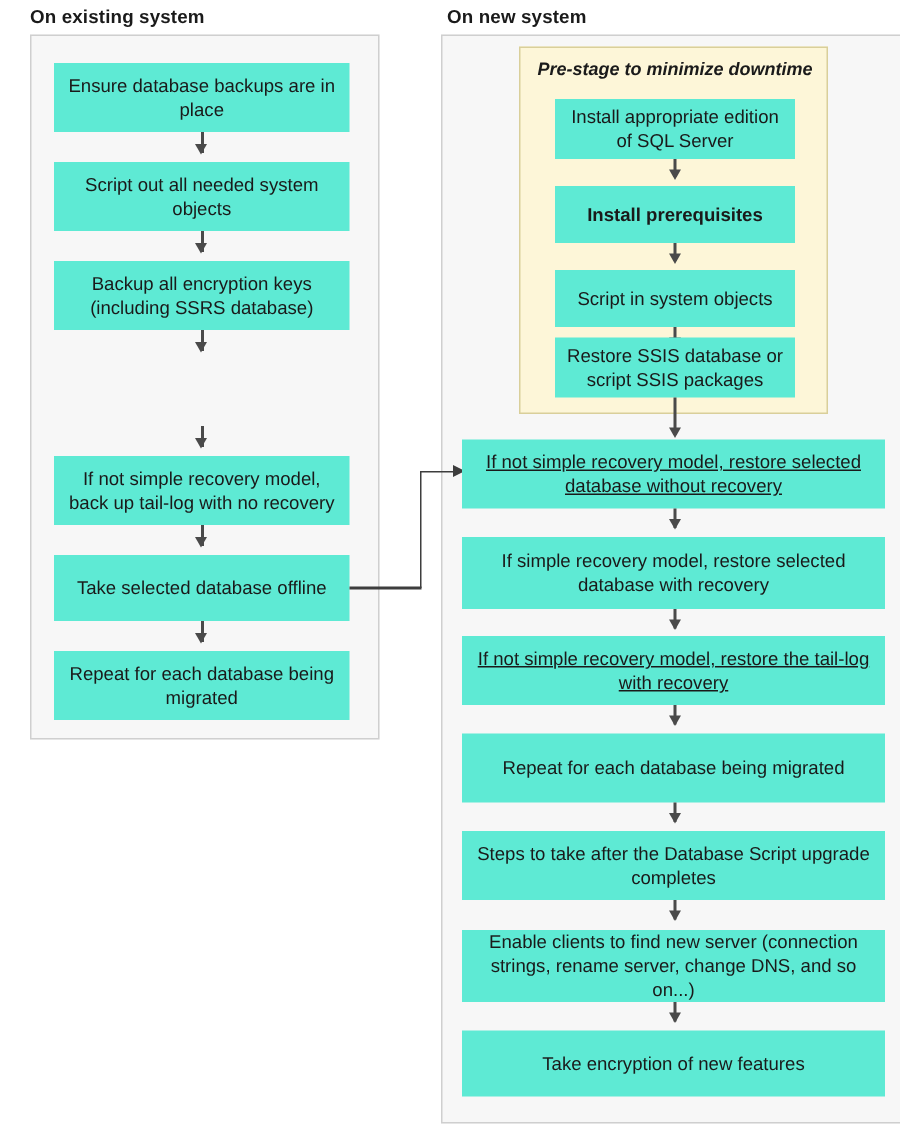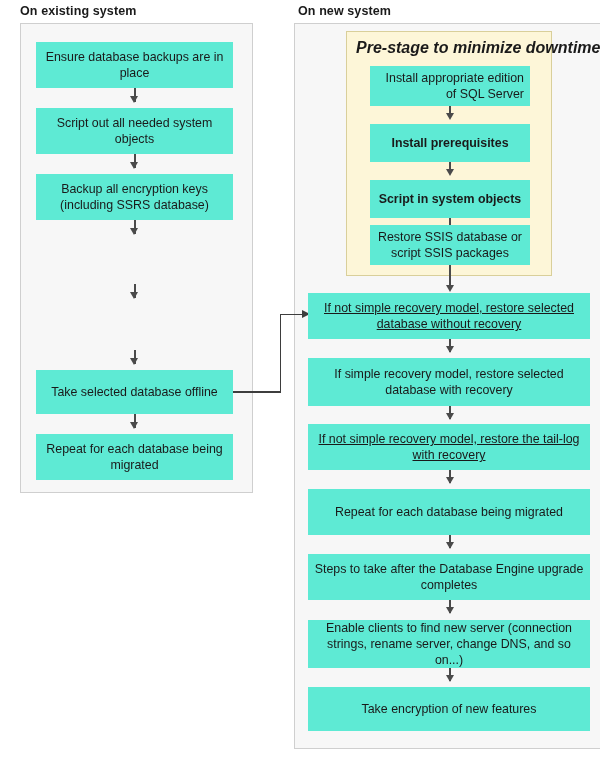--- a/index.html
+++ b/index.html
@@ -55,21 +55,21 @@
     background: #fdf6d8;
     border: 1px solid #d9cf9a;
     box-sizing: border-box;
   }
   #prestage-title {
     position: absolute;
     left: 344px;
     top: 39px;
     width: 188px;
     text-align: center;
-    font-size: 16px;
+    font-size: 12px;
     font-style: italic;
     font-weight: bold;
     color: #1a1a1a;
     white-space: nowrap;
   }
 
   
   .node {
     position: absolute;
     background: #5eead4;
@@ -133,45 +133,46 @@
   <div class="arrow-v" style="left:121.5px; top:154px; height:14px;"></div>
   <div class="arrow-head-down" style="left:118px; top:162px;"></div>
 
   <div class="node" style="left:24px; top:174px; width:197px; height:46px;">Backup all encryption keys (including SSRS database)</div>
   <div class="arrow-v" style="left:121.5px; top:220px; height:14px;"></div>
   <div class="arrow-head-down" style="left:118px; top:228px;"></div>
 
   <div class="arrow-v" style="left:121.5px; top:284px; height:14px;"></div>
   <div class="arrow-head-down" style="left:118px; top:292px;"></div>
 
+  <div class="node" style="left:24px; top:304px; width:197px; height:46px;">If not simple recovery model, back up tail-log with no recovery</div>
   <div class="arrow-v" style="left:121.5px; top:350px; height:14px;"></div>
   <div class="arrow-head-down" style="left:118px; top:358px;"></div>
 
   <div class="node" style="left:24px; top:370px; width:197px; height:44px;">Take selected database offline</div>
   <div class="arrow-v" style="left:121.5px; top:414px; height:14px;"></div>
   <div class="arrow-head-down" style="left:118px; top:422px;"></div>
 
   <div class="node" style="left:24px; top:434px; width:197px; height:46px;">Repeat for each database being migrated</div>
 
   <div class="elbow-seg" style="left:221px; top:391px; width:48px; height:1.6px;"></div>
 
   <div class="elbow-seg" style="left:267.5px; top:314px; width:1.6px; height:78px;"></div>
 
   <div class="elbow-seg" style="left:267.5px; top:313.5px; width:24px; height:1.6px;"></div>
   <div class="arrow-head-right" style="left:290px; top:310px;"></div>
 
-  <div class="node" style="left:358px; top:66px; width:160px; height:40px;text-align:right;">Install appropriate edition of SQL Server</div>
+  <div class="node" style="left:358px; top:66px; width:160px; height:40px;">Install appropriate edition of SQL Server</div>
   <div class="arrow-v" style="left:437px; top:106px; height:12px;"></div>
   <div class="arrow-head-down" style="left:433.5px; top:113px;"></div>
 
   <div class="node" style="left:358px; top:124px; width:160px; height:38px;font-weight:bold;">Install prerequisites</div>
   <div class="arrow-v" style="left:437px; top:162px; height:12px;"></div>
   <div class="arrow-head-down" style="left:433.5px; top:169px;"></div>
 
-  <div class="node" style="left:358px; top:180px; width:160px; height:38px;font-weight:bold;">Script in system objects</div>
+  <div class="node" style="left:358px; top:180px; width:160px; height:38px;">Script in system objects</div>
   <div class="arrow-v" style="left:437px; top:218px; height:12px;"></div>
   <div class="arrow-head-down" style="left:433.5px; top:225px;"></div>
 
   <div class="node" style="left:358px; top:225px; width:160px; height:40px;">Restore SSIS database or script SSIS packages</div>
 
   <div class="arrow-v" style="left:437px; top:265px; height:25px;"></div>
   <div class="arrow-head-down" style="left:433.5px; top:285px;"></div>
 
   <div class="node" style="left:296px; top:293px; width:282px; height:46px;text-decoration:underline;">If not simple recovery model, restore selected database without recovery</div>
   <div class="arrow-v" style="left:437px; top:339px; height:13px;"></div>
@@ -182,21 +183,21 @@
   <div class="arrow-head-down" style="left:433.5px; top:413px;"></div>
 
   <div class="node" style="left:296px; top:424px; width:282px; height:46px;text-decoration:underline;">If not simple recovery model, restore the tail-log with recovery</div>
   <div class="arrow-v" style="left:437px; top:470px; height:13px;"></div>
   <div class="arrow-head-down" style="left:433.5px; top:477px;"></div>
 
   <div class="node" style="left:296px; top:489px; width:282px; height:46px;">Repeat for each database being migrated</div>
   <div class="arrow-v" style="left:437px; top:535px; height:13px;"></div>
   <div class="arrow-head-down" style="left:433.5px; top:542px;"></div>
 
-  <div class="node" style="left:296px; top:554px; width:282px; height:46px;">Steps to take after the Database Engine upgrade completes</div>
+  <div class="node" style="left:296px; top:554px; width:282px; height:46px;">Steps to take after the Database Script upgrade completes</div>
   <div class="arrow-v" style="left:437px; top:600px; height:13px;"></div>
   <div class="arrow-head-down" style="left:433.5px; top:607px;"></div>
 
   <div class="node" style="left:296px; top:620px; width:282px; height:48px;">Enable clients to find new server (connection strings, rename server, change DNS, and so on...)</div>
   <div class="arrow-v" style="left:437px; top:668px; height:13px;"></div>
   <div class="arrow-head-down" style="left:433.5px; top:675px;"></div>
 
   <div class="node" style="left:296px; top:687px; width:282px; height:44px;">Take encryption of new features</div>
 
 </div>

